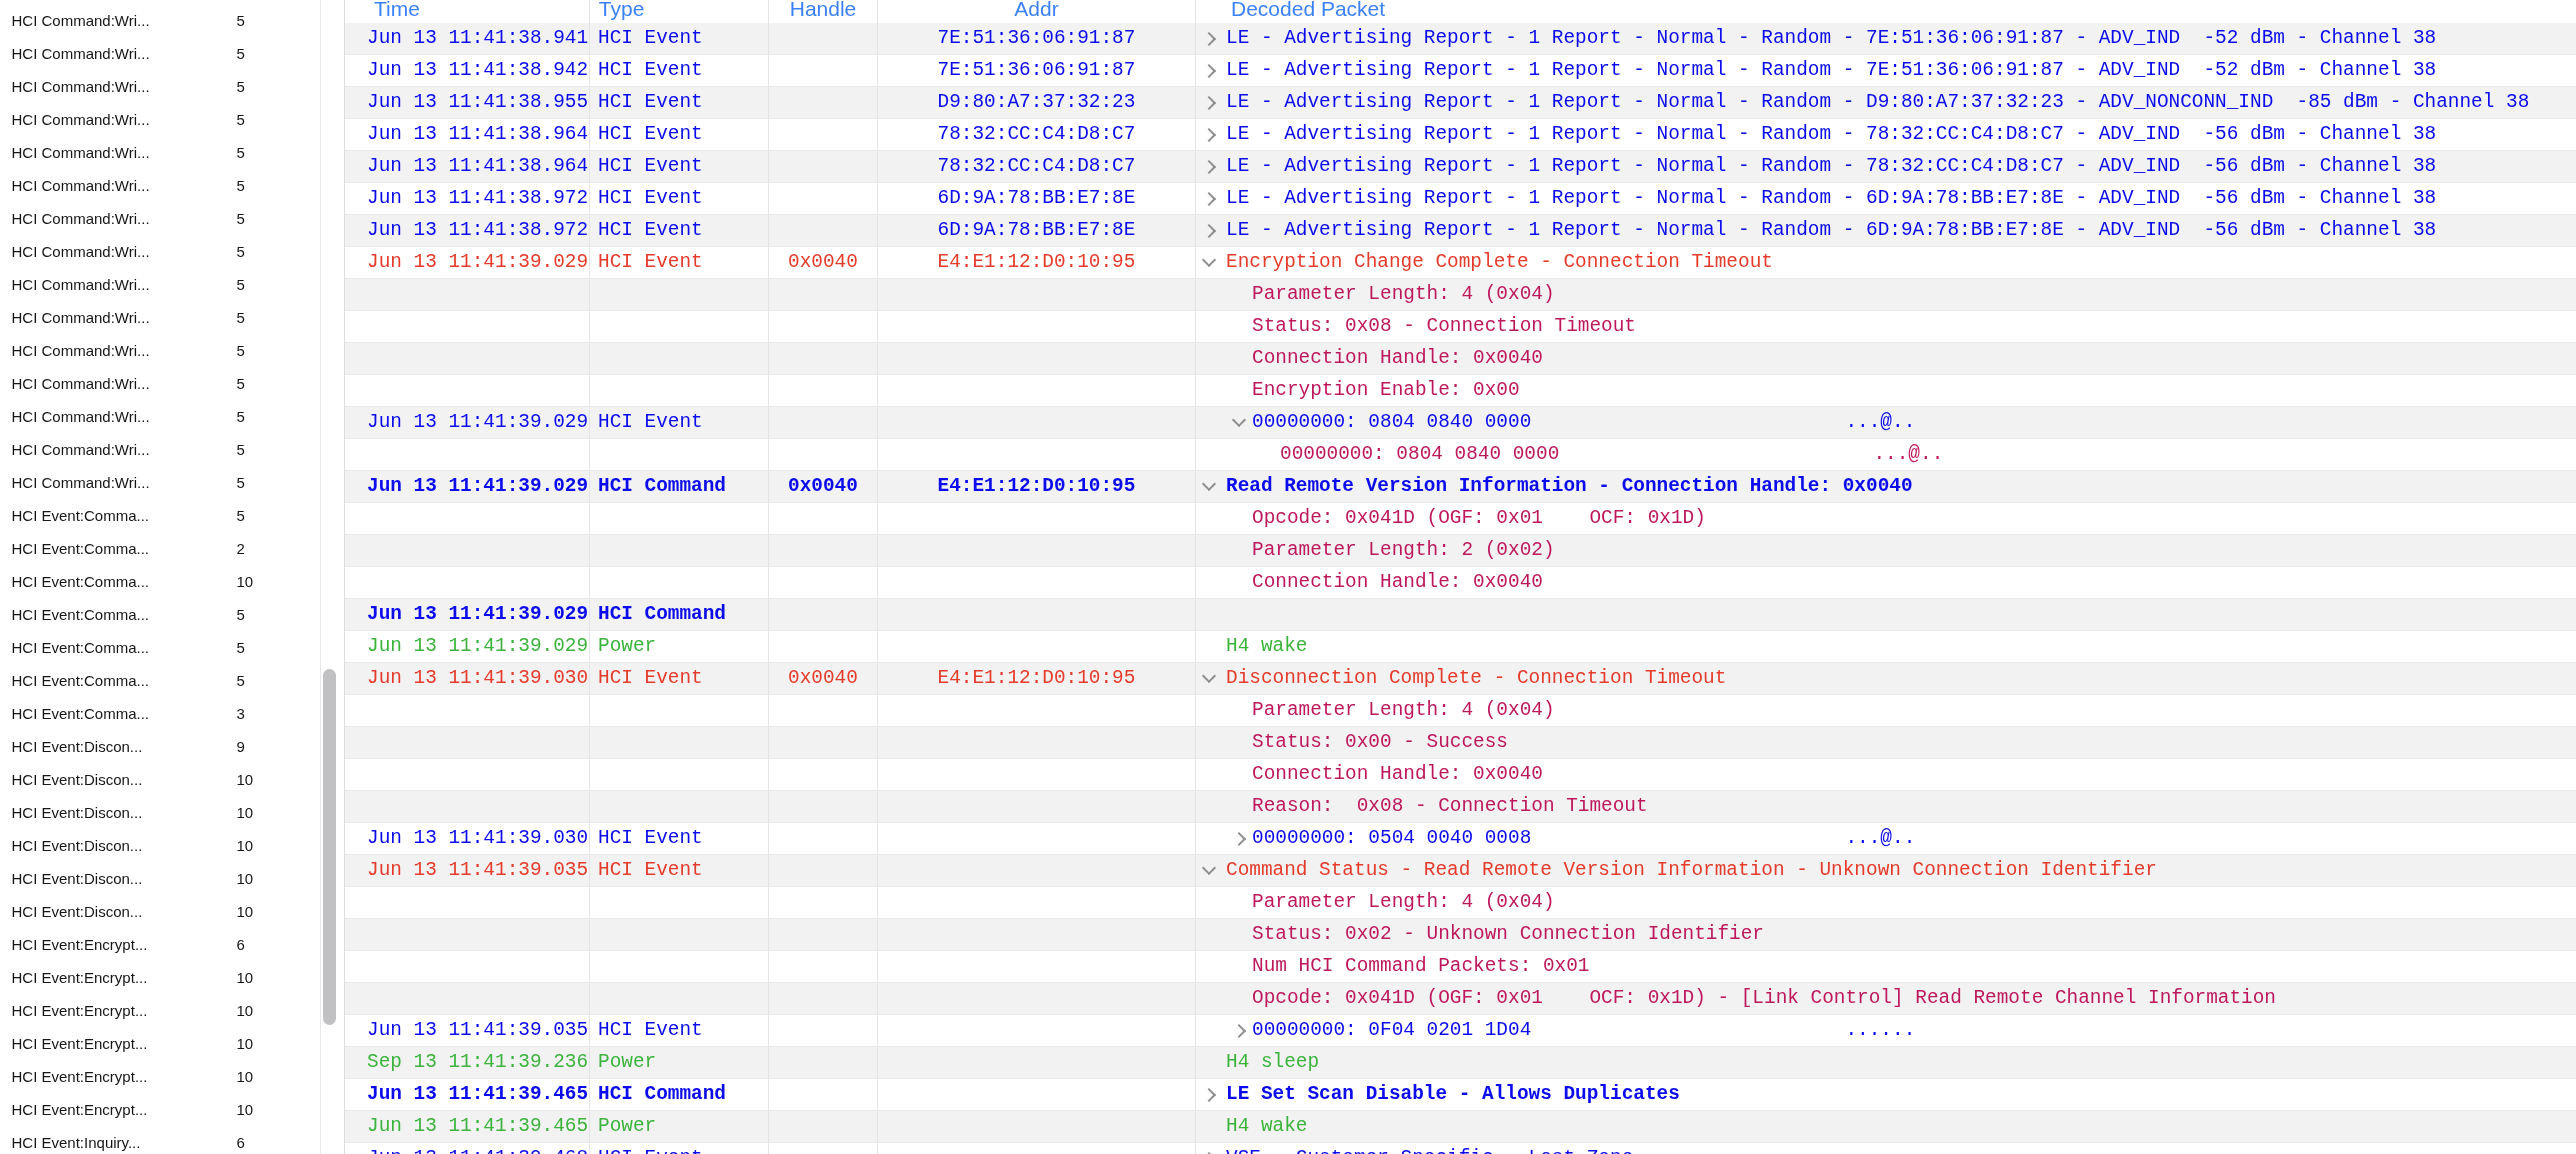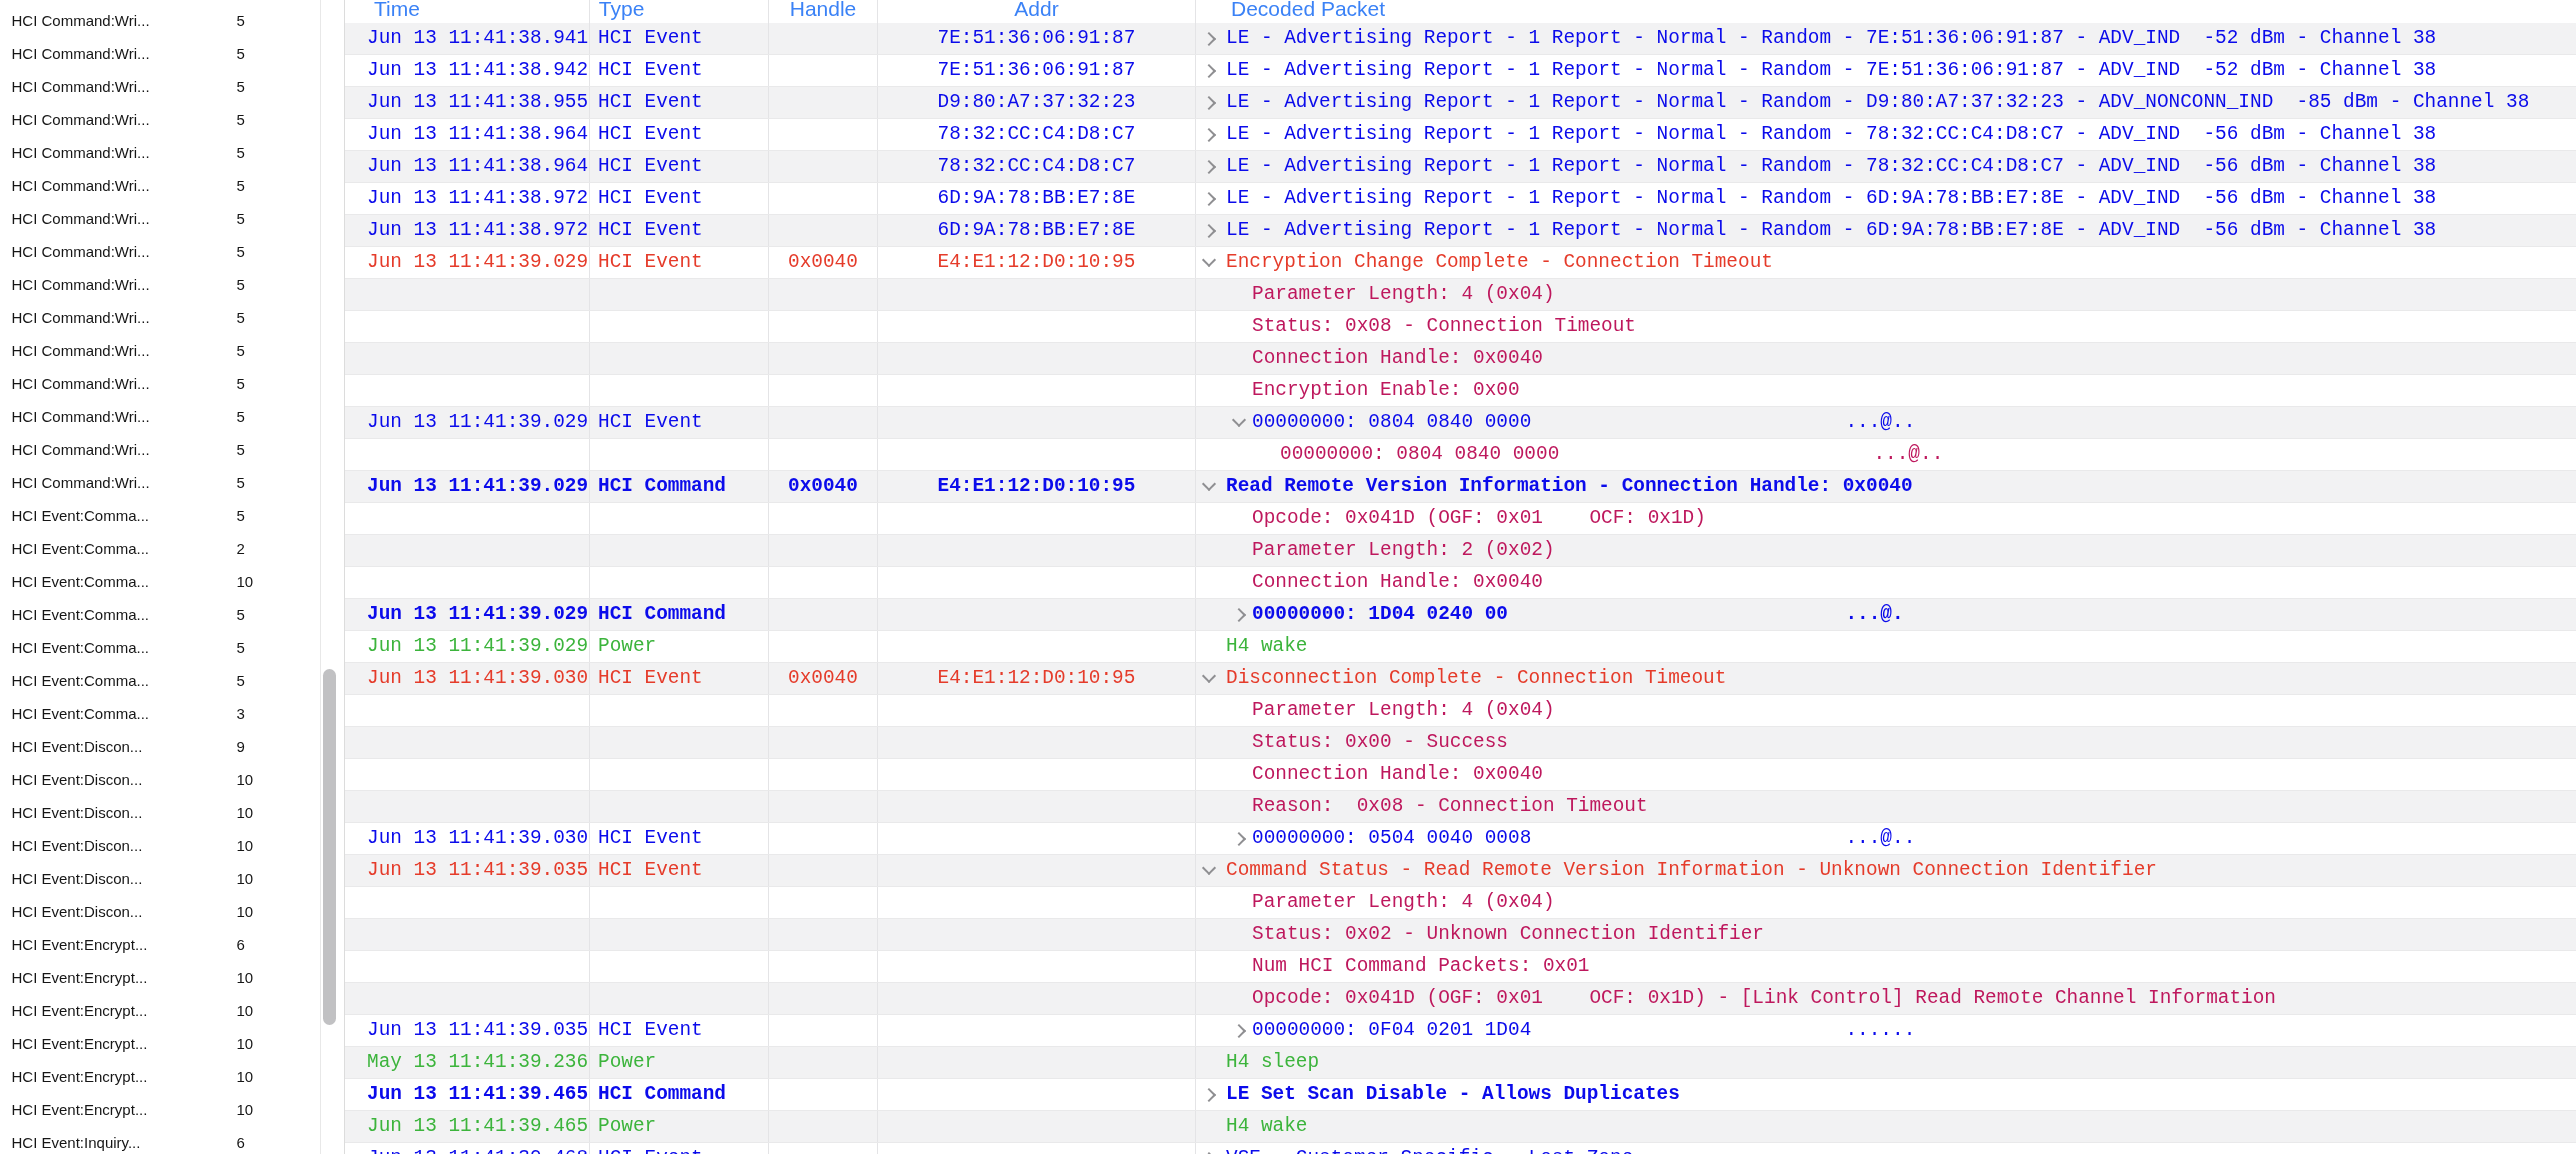--- a/index.html
+++ b/index.html
@@ -143,33 +143,33 @@
       <div class="trow col-dark"><div class="cell c-time"></div><div class="cell c-type"></div><div class="cell c-handle"></div><div class="cell c-addr"></div><div class="cell c-decoded ds-d1"><span class="dtext">Parameter Length: 4 (0x04)</span></div></div>
       <div class="trow col-dark"><div class="cell c-time"></div><div class="cell c-type"></div><div class="cell c-handle"></div><div class="cell c-addr"></div><div class="cell c-decoded ds-d1"><span class="dtext">Status: 0x08 - Connection Timeout</span></div></div>
       <div class="trow col-dark"><div class="cell c-time"></div><div class="cell c-type"></div><div class="cell c-handle"></div><div class="cell c-addr"></div><div class="cell c-decoded ds-d1"><span class="dtext">Connection Handle: 0x0040</span></div></div>
       <div class="trow col-dark"><div class="cell c-time"></div><div class="cell c-type"></div><div class="cell c-handle"></div><div class="cell c-addr"></div><div class="cell c-decoded ds-d1"><span class="dtext">Encryption Enable: 0x00</span></div></div>
       <div class="trow col-blue"><div class="cell c-time">Jun 13 11:41:39.029</div><div class="cell c-type">HCI Event</div><div class="cell c-handle"></div><div class="cell c-addr"></div><div class="cell c-decoded ds-p1"><span class="chev down"></span><span class="dtext">00000000: 0804 0840 0000                           ...@..</span></div></div>
       <div class="trow col-dark"><div class="cell c-time"></div><div class="cell c-type"></div><div class="cell c-handle"></div><div class="cell c-addr"></div><div class="cell c-decoded ds-d2"><span class="dtext">00000000: 0804 0840 0000                           ...@..</span></div></div>
       <div class="trow col-blue is-bold"><div class="cell c-time">Jun 13 11:41:39.029</div><div class="cell c-type">HCI Command</div><div class="cell c-handle">0x0040</div><div class="cell c-addr">E4:E1:12:D0:10:95</div><div class="cell c-decoded ds-p0"><span class="chev down"></span><span class="dtext">Read Remote Version Information - Connection Handle: 0x0040</span></div></div>
       <div class="trow col-dark"><div class="cell c-time"></div><div class="cell c-type"></div><div class="cell c-handle"></div><div class="cell c-addr"></div><div class="cell c-decoded ds-d1"><span class="dtext">Opcode: 0x041D (OGF: 0x01    OCF: 0x1D)</span></div></div>
       <div class="trow col-dark"><div class="cell c-time"></div><div class="cell c-type"></div><div class="cell c-handle"></div><div class="cell c-addr"></div><div class="cell c-decoded ds-d1"><span class="dtext">Parameter Length: 2 (0x02)</span></div></div>
       <div class="trow col-dark"><div class="cell c-time"></div><div class="cell c-type"></div><div class="cell c-handle"></div><div class="cell c-addr"></div><div class="cell c-decoded ds-d1"><span class="dtext">Connection Handle: 0x0040</span></div></div>
-      <div class="trow col-blue is-bold"><div class="cell c-time">Jun 13 11:41:39.029</div><div class="cell c-type">HCI Command</div><div class="cell c-handle"></div><div class="cell c-addr"></div><div class="cell c-decoded ds-p1"><span class="chev right"></span><span class="dtext">00000000: 1D04 0240 00                             ...@.</span></div></div>
+      <div class="trow col-blue is-bold"><div class="cell c-time">Jun 13 11:41:39.029</div><div class="cell c-type">HCI Command</div><div class="cell c-handle"></div><div class="cell c-addr"></div></div>
       <div class="trow col-green"><div class="cell c-time">Jun 13 11:41:39.029</div><div class="cell c-type">Power</div><div class="cell c-handle"></div><div class="cell c-addr"></div><div class="cell c-decoded ds-p0"><span class="dtext">H4 wake</span></div></div>
       <div class="trow col-red"><div class="cell c-time">Jun 13 11:41:39.030</div><div class="cell c-type">HCI Event</div><div class="cell c-handle">0x0040</div><div class="cell c-addr">E4:E1:12:D0:10:95</div><div class="cell c-decoded ds-p0"><span class="chev down"></span><span class="dtext">Disconnection Complete - Connection Timeout</span></div></div>
       <div class="trow col-dark"><div class="cell c-time"></div><div class="cell c-type"></div><div class="cell c-handle"></div><div class="cell c-addr"></div><div class="cell c-decoded ds-d1"><span class="dtext">Parameter Length: 4 (0x04)</span></div></div>
       <div class="trow col-dark"><div class="cell c-time"></div><div class="cell c-type"></div><div class="cell c-handle"></div><div class="cell c-addr"></div><div class="cell c-decoded ds-d1"><span class="dtext">Status: 0x00 - Success</span></div></div>
       <div class="trow col-dark"><div class="cell c-time"></div><div class="cell c-type"></div><div class="cell c-handle"></div><div class="cell c-addr"></div><div class="cell c-decoded ds-d1"><span class="dtext">Connection Handle: 0x0040</span></div></div>
       <div class="trow col-dark"><div class="cell c-time"></div><div class="cell c-type"></div><div class="cell c-handle"></div><div class="cell c-addr"></div><div class="cell c-decoded ds-d1"><span class="dtext">Reason:  0x08 - Connection Timeout</span></div></div>
       <div class="trow col-blue"><div class="cell c-time">Jun 13 11:41:39.030</div><div class="cell c-type">HCI Event</div><div class="cell c-handle"></div><div class="cell c-addr"></div><div class="cell c-decoded ds-p1"><span class="chev right"></span><span class="dtext">00000000: 0504 0040 0008                           ...@..</span></div></div>
       <div class="trow col-red"><div class="cell c-time">Jun 13 11:41:39.035</div><div class="cell c-type">HCI Event</div><div class="cell c-handle"></div><div class="cell c-addr"></div><div class="cell c-decoded ds-p0"><span class="chev down"></span><span class="dtext">Command Status - Read Remote Version Information - Unknown Connection Identifier</span></div></div>
       <div class="trow col-dark"><div class="cell c-time"></div><div class="cell c-type"></div><div class="cell c-handle"></div><div class="cell c-addr"></div><div class="cell c-decoded ds-d1"><span class="dtext">Parameter Length: 4 (0x04)</span></div></div>
       <div class="trow col-dark"><div class="cell c-time"></div><div class="cell c-type"></div><div class="cell c-handle"></div><div class="cell c-addr"></div><div class="cell c-decoded ds-d1"><span class="dtext">Status: 0x02 - Unknown Connection Identifier</span></div></div>
       <div class="trow col-dark"><div class="cell c-time"></div><div class="cell c-type"></div><div class="cell c-handle"></div><div class="cell c-addr"></div><div class="cell c-decoded ds-d1"><span class="dtext">Num HCI Command Packets: 0x01</span></div></div>
       <div class="trow col-dark"><div class="cell c-time"></div><div class="cell c-type"></div><div class="cell c-handle"></div><div class="cell c-addr"></div><div class="cell c-decoded ds-d1"><span class="dtext">Opcode: 0x041D (OGF: 0x01    OCF: 0x1D) - [Link Control] Read Remote Channel Information</span></div></div>
       <div class="trow col-blue"><div class="cell c-time">Jun 13 11:41:39.035</div><div class="cell c-type">HCI Event</div><div class="cell c-handle"></div><div class="cell c-addr"></div><div class="cell c-decoded ds-p1"><span class="chev right"></span><span class="dtext">00000000: 0F04 0201 1D04                           ......</span></div></div>
-      <div class="trow col-green"><div class="cell c-time">May 13 11:41:39.236</div><div class="cell c-type">Power</div><div class="cell c-handle"></div><div class="cell c-addr"></div><div class="cell c-decoded ds-p0"><span class="dtext">H4 sleep</span></div></div>
+      <div class="trow col-green"><div class="cell c-time">Sep 13 11:41:39.236</div><div class="cell c-type">Power</div><div class="cell c-handle"></div><div class="cell c-addr"></div><div class="cell c-decoded ds-p0"><span class="dtext">H4 sleep</span></div></div>
       <div class="trow col-blue is-bold"><div class="cell c-time">Jun 13 11:41:39.465</div><div class="cell c-type">HCI Command</div><div class="cell c-handle"></div><div class="cell c-addr"></div><div class="cell c-decoded ds-p0"><span class="chev right"></span><span class="dtext">LE Set Scan Disable - Allows Duplicates</span></div></div>
       <div class="trow col-green"><div class="cell c-time">Jun 13 11:41:39.465</div><div class="cell c-type">Power</div><div class="cell c-handle"></div><div class="cell c-addr"></div><div class="cell c-decoded ds-p0"><span class="dtext">H4 wake</span></div></div>
       <div class="trow col-blue"><div class="cell c-time">Jun 13 11:41:39.468</div><div class="cell c-type">HCI Event</div><div class="cell c-handle"></div><div class="cell c-addr"></div><div class="cell c-decoded ds-p0"><span class="chev right"></span><span class="dtext">VSE - Customer Specific - Lost Zone</span></div></div>
     </div>
 </div>
 
 
 </body></html>

